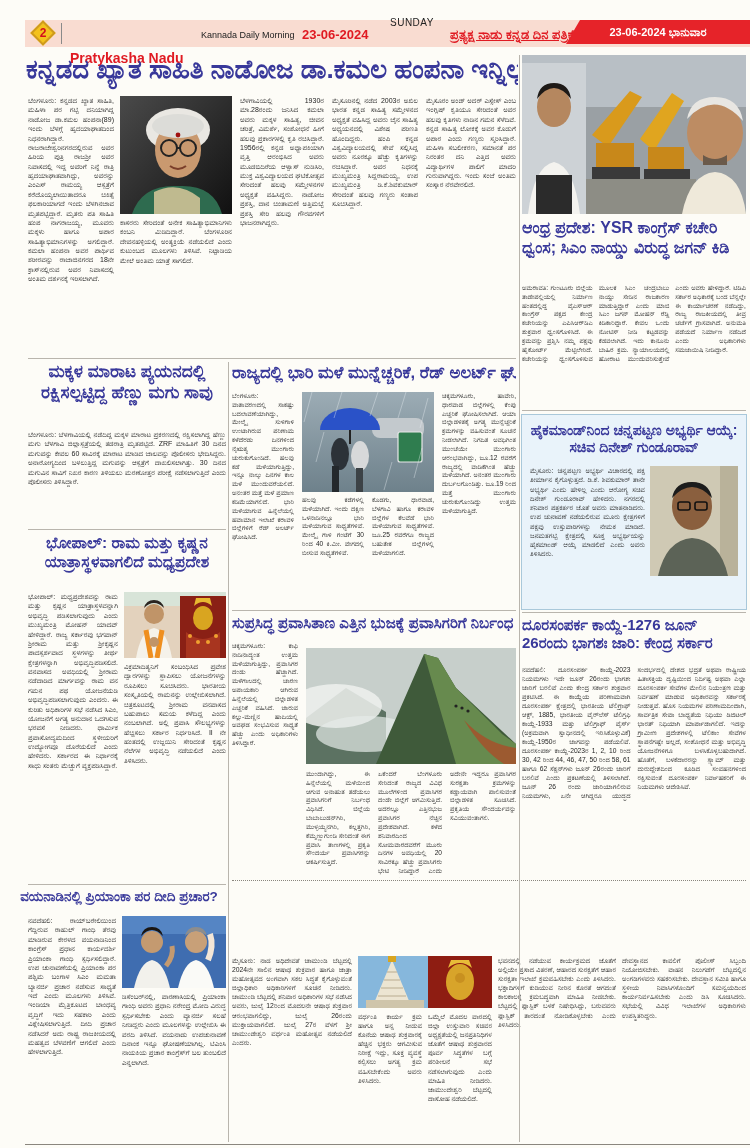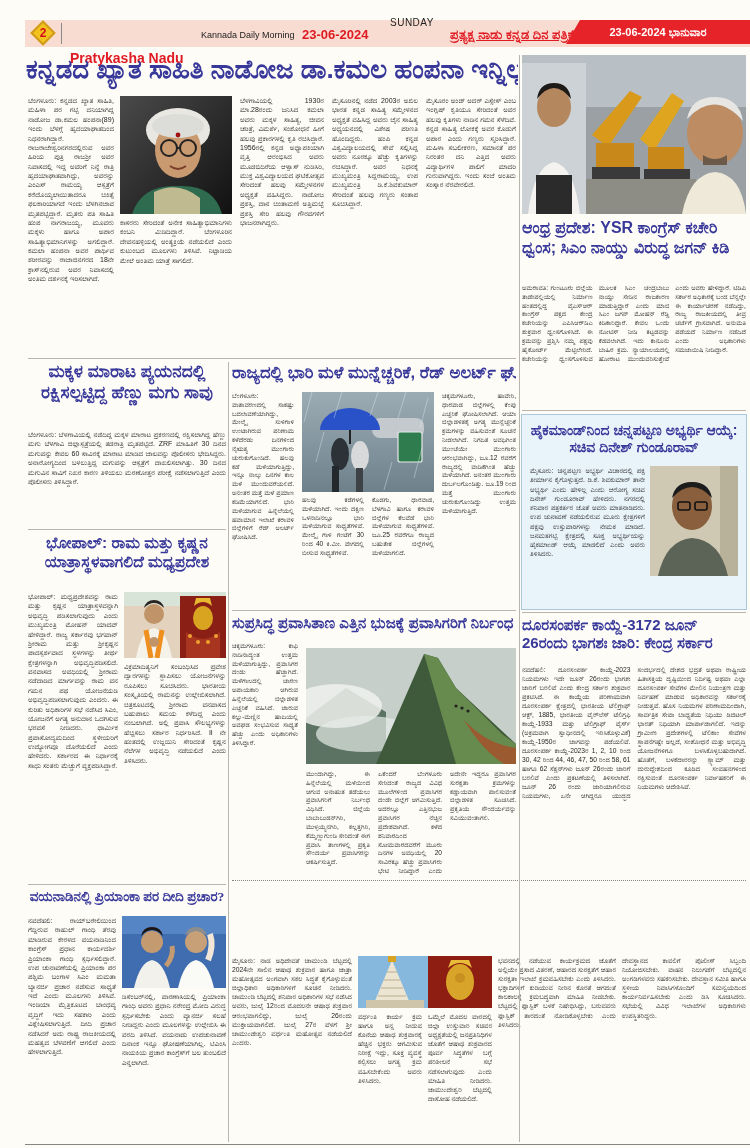--- a/index.html
+++ b/index.html
@@ -151,21 +151,21 @@
       <circle cx="66" cy="44" r="2" fill="#f0a030"></circle>
         <circle cx="74" cy="50" r="2" fill="#f0a030"></circle>
       <circle cx="84" cy="50" r="2" fill="#f0a030"></circle>
         <circle cx="92" cy="44" r="2" fill="#f0a030"></circle>
     </svg>
   </div>
   <div class="abs bt" style="left:124px;top:662px;width:102px;height:218px;">ವಿಕ್ರಮಾದಿತ್ಯನಿಗೆ ಸಂಬಂಧಿಸಿದ ಪ್ರವೇಶ ದ್ವಾರಗಳನ್ನು ಸ್ಥಾಪಿಸಲು ಯೋಜನೆಗಳನ್ನು ರೂಪಿಸಲು ಸೂಚಿಸಿದರು. ಭಾರತೀಯ ಸಂಸ್ಕೃತಿಯಲ್ಲಿ ರಾಮನನ್ನು ಉಲ್ಲೇಖಿಸಲಾಗಿದೆ. ಚಿತ್ರಕೂಟದಲ್ಲಿ ಶ್ರೀರಾಮ ವನವಾಸದ ಬಹುಪಾಲು ಸಮಯ ಕಳೆದಿದ್ದ ಎಂದು ನಂಬಲಾಗಿದೆ. ಅಲ್ಲಿ ಪ್ರವಾಸಿ ಸೌಲಭ್ಯಗಳನ್ನು ಹೆಚ್ಚಿಸಲು ಸರ್ಕಾರ ನಿರ್ಧರಿಸಿದೆ. II ನೇ ಹಂತದಲ್ಲಿ ಉಜ್ಜಯಿನಿ ಸೇರಿದಂತೆ ಕೃಷ್ಣನ ನೆಲೆಗಳ ಅಭಿವೃದ್ಧಿ ನಡೆಯಲಿದೆ ಎಂದು ತಿಳಿಸಿದರು.</div>
 
   <div class="abs hr" style="left:28px;top:884px;width:198px;"></div>
 
-  <div class="abs hl-blue ctr one-line" style="left:28px;top:889px;width:198px;height:22px;font-size:13.5px;font-family:Liberation Serif, serif;">ವಯನಾಡಿನಲ್ಲಿ ಪ್ರಿಯಾಂಕಾ ಪರ ದೀದಿ ಪ್ರಚಾರ?</div>
+  <div class="abs hl-blue ctr one-line" style="left:20px;top:889px;width:198px;height:22px;font-size:13.5px;">ವಯನಾಡಿನಲ್ಲಿ ಪ್ರಿಯಾಂಕಾ ಪರ ದೀದಿ ಪ್ರಚಾರ?</div>
   <div class="abs bt" style="left:28px;top:916px;width:88px;height:226px;">ನವದೆಹಲಿ: ರಾಯ್‌ಬರೇಲಿಯಿಂದ ಗೆದ್ದಿರುವ ರಾಹುಲ್ ಗಾಂಧಿ ತೆರವು ಮಾಡಿರುವ ಕೇರಳದ ವಯನಾಡಿನಿಂದ ಕಾಂಗ್ರೆಸ್ ಪ್ರಧಾನ ಕಾರ್ಯದರ್ಶಿ ಪ್ರಿಯಾಂಕಾ ಗಾಂಧಿ ಸ್ಪರ್ಧಿಸಲಿದ್ದಾರೆ. ಉಪ ಚುನಾವಣೆಯಲ್ಲಿ ಪ್ರಿಯಾಂಕಾ ಪರ ಪಶ್ಚಿಮ ಬಂಗಾಳ ಸಿಎಂ ಮಮತಾ ಬ್ಯಾನರ್ಜಿ ಪ್ರಚಾರ ನಡೆಸುವ ಸಾಧ್ಯತೆ ಇದೆ ಎಂದು ಮೂಲಗಳು ತಿಳಿಸಿವೆ. ಇಂಡಿಯಾ ಮೈತ್ರಿಕೂಟದ ಬಾಂಧವ್ಯ ವೃದ್ಧಿಗೆ ಇದು ಸಹಕಾರಿ ಎಂದು ವಿಶ್ಲೇಷಿಸಲಾಗುತ್ತಿದೆ. ದೀದಿ ಪ್ರಚಾರ ನಡೆಸಿದರೆ ಅದು ರಾಷ್ಟ್ರ ರಾಜಕೀಯದಲ್ಲಿ ಮಹತ್ವದ ಬೆಳವಣಿಗೆ ಆಗಲಿದೆ ಎಂದು ಹೇಳಲಾಗುತ್ತಿದೆ.</div>
   <div class="abs photo" style="left:122px;top:916px;width:104px;height:72px;">
     <svg viewBox="0 0 104 72" preserveAspectRatio="none">
       <rect width="104" height="72" fill="#3f6db0"></rect>
       <rect width="104" height="18" fill="#5585c4"></rect>
       <circle cx="30" cy="26" r="11" fill="#c49a70"></circle>
       <path d="M19 20 q11-12 22 0 q-2-9-11-9 q-9 0-11 9Z" fill="#1a1512"></path>
       <path d="M12 72 q6-26 18-28 q12 2 18 28Z" fill="#f2f1ec"></path>
       <path d="M44 50 q8-10 6-20" stroke="#c49a70" stroke-width="5" fill="none"></path>
       <circle cx="74" cy="26" r="11" fill="#c8a078"></circle>
@@ -227,21 +227,21 @@
       <path d="M210 100 q-30-4-52-28 q18 30 40 44 l12 0Z" fill="#9c5a30"></path>
       <circle cx="150" cy="58" r="1.6" fill="#222"></circle>
         <circle cx="156" cy="60" r="1.6" fill="#222"></circle>
       <circle cx="162" cy="63" r="1.6" fill="#222"></circle>
     </svg>
   </div>
   <div class="abs bt" style="left:306px;top:770px;width:64px;height:108px;font-size:6.6px;">ಮುಂದಾಗಿದ್ದು, ಈ ಹಿನ್ನೆಲೆಯಲ್ಲಿ ಮಳೆಯಿಂದ ಆಗುವ ಅನಾಹುತ ತಡೆಯಲು ಪ್ರವಾಸಿಗರಿಗೆ ನಿರ್ಬಂಧ ವಿಧಿಸಿದೆ. ಜಿಲ್ಲೆಯ ಬಾಬಾಬುಡನ್‌ಗಿರಿ, ಮುಳ್ಳಯ್ಯನಗಿರಿ, ಕಲ್ಲತ್ತಗಿರಿ, ಕೆಮ್ಮಣ್ಣುಗುಂಡಿ ಸೇರಿದಂತೆ ಈಗ ಪ್ರವಾಸಿ ತಾಣಗಳಲ್ಲಿ ಪ್ರಕೃತಿ ಸೌಂದರ್ಯ ಪ್ರವಾಸಿಗರನ್ನು ಆಕರ್ಷಿಸುತ್ತಿದೆ.</div>
   <div class="abs bt" style="left:378px;top:770px;width:64px;height:108px;font-size:6.6px;">ಏಕೆಂದರೆ ಬೆಂಗಳೂರು ಸೇರಿದಂತೆ ರಾಜ್ಯದ ವಿವಿಧ ಮೂಲೆಗಳಿಂದ ಪ್ರವಾಸಿಗರ ದಂಡೇ ಜಿಲ್ಲೆಗೆ ಆಗಮಿಸುತ್ತಿದೆ. ಅದರಲ್ಲೂ ಎತ್ತಿನಭುಜ ಪ್ರವಾಸಿಗರ ನೆಚ್ಚಿನ ಪ್ರದೇಶವಾಗಿದೆ. ಕಳೆದ ಶನಿವಾರದಿಂದ ಸೋಮವಾರದವರೆಗೆ ಮೂರು ದಿನಗಳ ಅವಧಿಯಲ್ಲಿ 20 ಸಾವಿರಕ್ಕೂ ಹೆಚ್ಚು ಪ್ರವಾಸಿಗರು ಭೇಟಿ ನೀಡಿದ್ದಾರೆ ಎಂದು ಅಂದಾಜಿಸಲಾಗಿದೆ.</div>
   <div class="abs bt" style="left:450px;top:770px;width:66px;height:108px;font-size:6.6px;">ಅದೇನೇ ಇದ್ದರೂ ಪ್ರವಾಸಿಗರ ಸುರಕ್ಷತಾ ಕ್ರಮಗಳನ್ನು ಕಡ್ಡಾಯವಾಗಿ ಪಾಲಿಸುವಂತೆ ಜಿಲ್ಲಾಡಳಿತ ಸೂಚಿಸಿದೆ. ಪ್ರಕೃತಿಯ ಸೌಂದರ್ಯವನ್ನು ಸವಿಯುವಂತಾಗಲಿ.</div>
 
-  <div class="abs hl-blue" style="left:522px;top:616px;width:224px;height:46px;font-size:15px;">ದೂರಸಂಪರ್ಕ ಕಾಯ್ದೆ-3172 ಜೂನ್ 26ರಂದು ಭಾಗಶಃ ಜಾರಿ: ಕೇಂದ್ರ ಸರ್ಕಾರ</div>
+  <div class="abs hl-blue" style="left:522px;top:616px;width:224px;height:46px;font-size:15px;">ದೂರಸಂಪರ್ಕ ಕಾಯ್ದೆ-1276 ಜೂನ್ 26ರಂದು ಭಾಗಶಃ ಜಾರಿ: ಕೇಂದ್ರ ಸರ್ಕಾರ</div>
   <div class="abs bt cols2" style="left:522px;top:666px;width:224px;height:210px;font-size:6.7px;">ನವದೆಹಲಿ: ದೂರಸಂಪರ್ಕ ಕಾಯ್ದೆ-2023 ನಿಯಮಗಳು ಇದೇ ಜೂನ್ 26ರಂದು ಭಾಗಶಃ ಜಾರಿಗೆ ಬರಲಿವೆ ಎಂದು ಕೇಂದ್ರ ಸರ್ಕಾರ ಶುಕ್ರವಾರ ಪ್ರಕಟಿಸಿದೆ. ಈ ಕಾಯ್ದೆಯ ಪರಿಣಾಮವಾಗಿ ದೂರಸಂಪರ್ಕ ಕ್ಷೇತ್ರದಲ್ಲಿ ಭಾರತೀಯ ಟೆಲಿಗ್ರಾಫ್ ಆಕ್ಟ್, 1885, ಭಾರತೀಯ ವೈರ್‌ಲೆಸ್ ಟೆಲಿಗ್ರಫಿ ಕಾಯ್ದೆ-1933 ಮತ್ತು ಟೆಲಿಗ್ರಾಫ್ ವೈರ್ಸ್ (ಅಕ್ರಮವಾಗಿ ಸ್ವಾಧೀನದಲ್ಲಿ ಇರಿಸಿಕೊಳ್ಳುವಿಕೆ) ಕಾಯ್ದೆ-1950ರ ಜಾಗವನ್ನು ಪಡೆಯಲಿವೆ. ದೂರಸಂಪರ್ಕ ಕಾಯ್ದೆ-2023ರ 1, 2, 10 ರಿಂದ 30, 42 ರಿಂದ 44, 46, 47, 50 ರಿಂದ 58, 61 ಹಾಗೂ 62 ಸೆಕ್ಷನ್‌ಗಳು ಜೂನ್ 26ರಂದು ಜಾರಿಗೆ ಬರಲಿವೆ ಎಂದು ಪ್ರಕಟಣೆಯಲ್ಲಿ ತಿಳಿಸಲಾಗಿದೆ. ಜೂನ್ 26 ರಂದು ಜಾರಿಯಾಗಲಿರುವ ನಿಯಮಗಳು, ಏನೇ ಆಗಿದ್ದರೂ ಯುದ್ಧದ ಸಂದರ್ಭದಲ್ಲಿ ದೇಶದ ಭದ್ರತೆ ಅಥವಾ ರಾಷ್ಟ್ರೀಯ ಹಿತಾಸಕ್ತಿಯ ದೃಷ್ಟಿಯಿಂದ ನಿರ್ದಿಷ್ಟ ಅಥವಾ ಎಲ್ಲಾ ದೂರಸಂಪರ್ಕ ಸೇವೆಗಳ ಮೇಲಿನ ನಿಯಂತ್ರಣ ಮತ್ತು ನಿರ್ವಹಣೆ ಮಾಡುವ ಅಧಿಕಾರವನ್ನು ಸರ್ಕಾರಕ್ಕೆ ನೀಡುತ್ತವೆ. ಹೊಸ ನಿಯಮಗಳ ಪರಿಣಾಮದಿಂದಾಗಿ, ಸಾರ್ವತ್ರಿಕ ಸೇವಾ ಬಾಧ್ಯತೆಯ ನಿಧಿಯು ಡಿಜಿಟಲ್ ಭಾರತ್ ನಿಧಿಯಾಗಿ ಮಾರ್ಪಾಡಾಗಲಿದೆ. ಇದನ್ನು ಗ್ರಾಮೀಣ ಪ್ರದೇಶಗಳಲ್ಲಿ ಟೆಲಿಕಾಂ ಸೇವೆಗಳ ಸ್ಥಾಪನೆಗಷ್ಟೇ ಅಲ್ಲದೆ, ಸಂಶೋಧನೆ ಮತ್ತು ಅಭಿವೃದ್ಧಿ ಯೋಜನೆಗಳಿಗೂ ಬಳಸಿಕೊಳ್ಳಬಹುದಾಗಿದೆ. ಹೊತೆಗೆ, ಬಳಕೆದಾರರನ್ನು ಸ್ಪ್ಯಾಮ್ ಮತ್ತು ದುರುದ್ದೇಶದಿಂದ ಕೂಡಿದ ಸಂವಹನಗಳಿಂದ ರಕ್ಷಿಸುವಂತೆ ದೂರಸಂಪರ್ಕ ನಿರ್ವಾಹಕರಿಗೆ ಈ ನಿಯಮಗಳು ಆದೇಶಿಸಿವೆ.</div>
 
   <div class="abs dotted" style="left:232px;top:880px;width:514px;"></div>
 
   <div class="abs bt" style="left:232px;top:956px;width:120px;height:186px;font-size:6.8px;">ಮೈಸೂರು: ನಾಡ ಅಧಿದೇವತೆ ಚಾಮುಂಡಿ ಬೆಟ್ಟದಲ್ಲಿ 2024ನೇ ಸಾಲಿನ ಆಷಾಢ ಶುಕ್ರವಾರ ಹಾಗೂ ಜಾತ್ರಾ ಮಹೋತ್ಸವದ ಅಂಗವಾಗಿ ಸಕಲ ಸಿದ್ಧತೆ ಕೈಗೊಳ್ಳುವಂತೆ ಜಿಲ್ಲಾಧಿಕಾರಿ ಅಧಿಕಾರಿಗಳಿಗೆ ಸೂಚನೆ ನೀಡಿದರು. ಚಾಮುಂಡಿ ಬೆಟ್ಟದಲ್ಲಿ ಶನಿವಾರ ಅಧಿಕಾರಿಗಳ ಸಭೆ ನಡೆಸಿದ ಅವರು, ಜುಲೈ 12ರಿಂದ ಮೊದಲನೇ ಆಷಾಢ ಶುಕ್ರವಾರ ಆರಂಭವಾಗಲಿದ್ದು, ಜುಲೈ 26ರಂದು ಮುಕ್ತಾಯವಾಗಲಿದೆ. ಜುಲೈ 27ರ ವೆಳಗೆ ಶ್ರೀ ಚಾಮುಂಡೇಶ್ವರಿ ವರ್ಧಂತಿ ಮಹೋತ್ಸವ ನಡೆಯಲಿದೆ ಎಂದರು.</div>
   <div class="abs photo" style="left:358px;top:956px;width:134px;height:52px;">
     <svg viewBox="0 0 134 52" preserveAspectRatio="none">
       <rect width="134" height="52" fill="#86b7dc"></rect>
       <polygon points="14,52 34,4 54,52" fill="#ece5d2"></polygon>
       <rect x="30" y="0" width="8" height="6" fill="#d9a520"></rect>

